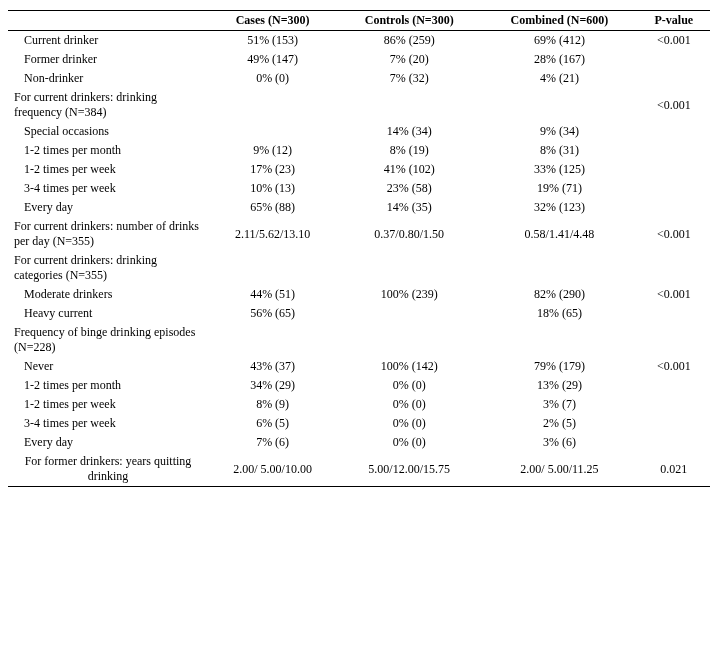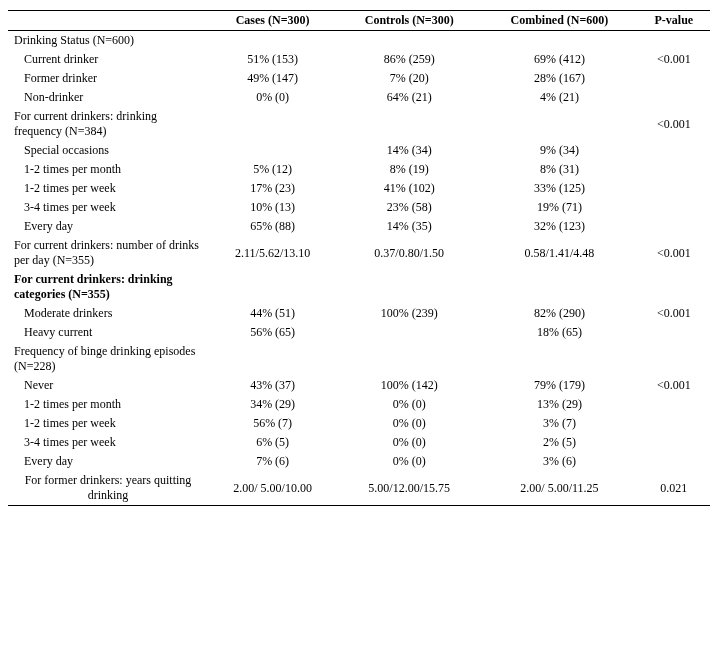--- a/index.html
+++ b/index.html
@@ -40,65 +40,58 @@
   <thead>
     <tr>
       <th style="text-align:left; width:200px;"></th>
       <th>Cases (N=300)</th>
       <th>Controls (N=300)</th>
       <th>Combined (N=600)</th>
       <th>P-value</th>
     </tr>
   </thead>
   <tbody id="table-body">
-  <tr>
-        <td class="label-cell" style="font-style: normal;">Drinking Status (N=600)</td>
-        <td></td>
-        <td></td>
-        <td></td>
-        <td></td>
-      </tr>
       <tr>
         <td class="label-cell" style="padding-left: 16px;">Current drinker</td>
         <td>51% (153)</td>
         <td>86% (259)</td>
         <td>69% (412)</td>
         <td>&lt;0.001</td>
       </tr>
       <tr>
         <td class="label-cell" style="padding-left: 16px;">Former drinker</td>
         <td>49% (147)</td>
         <td>7% (20)</td>
         <td>28% (167)</td>
         <td></td>
       </tr>
       <tr>
         <td class="label-cell" style="padding-left: 16px;">Non-drinker</td>
         <td>0% (0)</td>
-        <td>64% (21)</td>
+        <td>7% (32)</td>
         <td>4% (21)</td>
         <td></td>
       </tr>
       <tr>
         <td class="label-cell" style="font-style: normal;">For current drinkers: drinking frequency (N=384)</td>
         <td></td>
         <td></td>
         <td></td>
         <td>&lt;0.001</td>
       </tr>
       <tr>
         <td class="label-cell" style="padding-left: 16px;">Special occasions</td>
         <td></td>
         <td>14% (34)</td>
         <td>9% (34)</td>
         <td></td>
       </tr>
       <tr>
         <td class="label-cell" style="padding-left: 16px;">1-2 times per month</td>
-        <td>5% (12)</td>
+        <td>9% (12)</td>
         <td>8% (19)</td>
         <td>8% (31)</td>
         <td></td>
       </tr>
       <tr>
         <td class="label-cell" style="padding-left: 16px;">1-2 times per week</td>
         <td>17% (23)</td>
         <td>41% (102)</td>
         <td>33% (125)</td>
         <td></td>
@@ -118,21 +111,21 @@
         <td></td>
       </tr>
       <tr>
         <td class="label-cell" style="font-style: normal;">For current drinkers: number of drinks per day (N=355)</td>
         <td>2.11/5.62/13.10</td>
         <td>0.37/0.80/1.50</td>
         <td>0.58/1.41/4.48</td>
         <td>&lt;0.001</td>
       </tr>
       <tr>
-        <td class="label-cell" style="font-style: normal; font-weight: bold;">For current drinkers: drinking categories (N=355)</td>
+        <td class="label-cell" style="font-style: normal;">For current drinkers: drinking categories (N=355)</td>
         <td></td>
         <td></td>
         <td></td>
         <td></td>
       </tr>
       <tr>
         <td class="label-cell" style="padding-left: 16px;">Moderate drinkers</td>
         <td>44% (51)</td>
         <td>100% (239)</td>
         <td>82% (290)</td>
@@ -161,21 +154,21 @@
       </tr>
       <tr>
         <td class="label-cell" style="padding-left: 16px;">1-2 times per month</td>
         <td>34% (29)</td>
         <td>0% (0)</td>
         <td>13% (29)</td>
         <td></td>
       </tr>
       <tr>
         <td class="label-cell" style="padding-left: 16px;">1-2 times per week</td>
-        <td>56% (7)</td>
+        <td>8% (9)</td>
         <td>0% (0)</td>
         <td>3% (7)</td>
         <td></td>
       </tr>
       <tr>
         <td class="label-cell" style="padding-left: 16px;">3-4 times per week</td>
         <td>6% (5)</td>
         <td>0% (0)</td>
         <td>2% (5)</td>
         <td></td>

